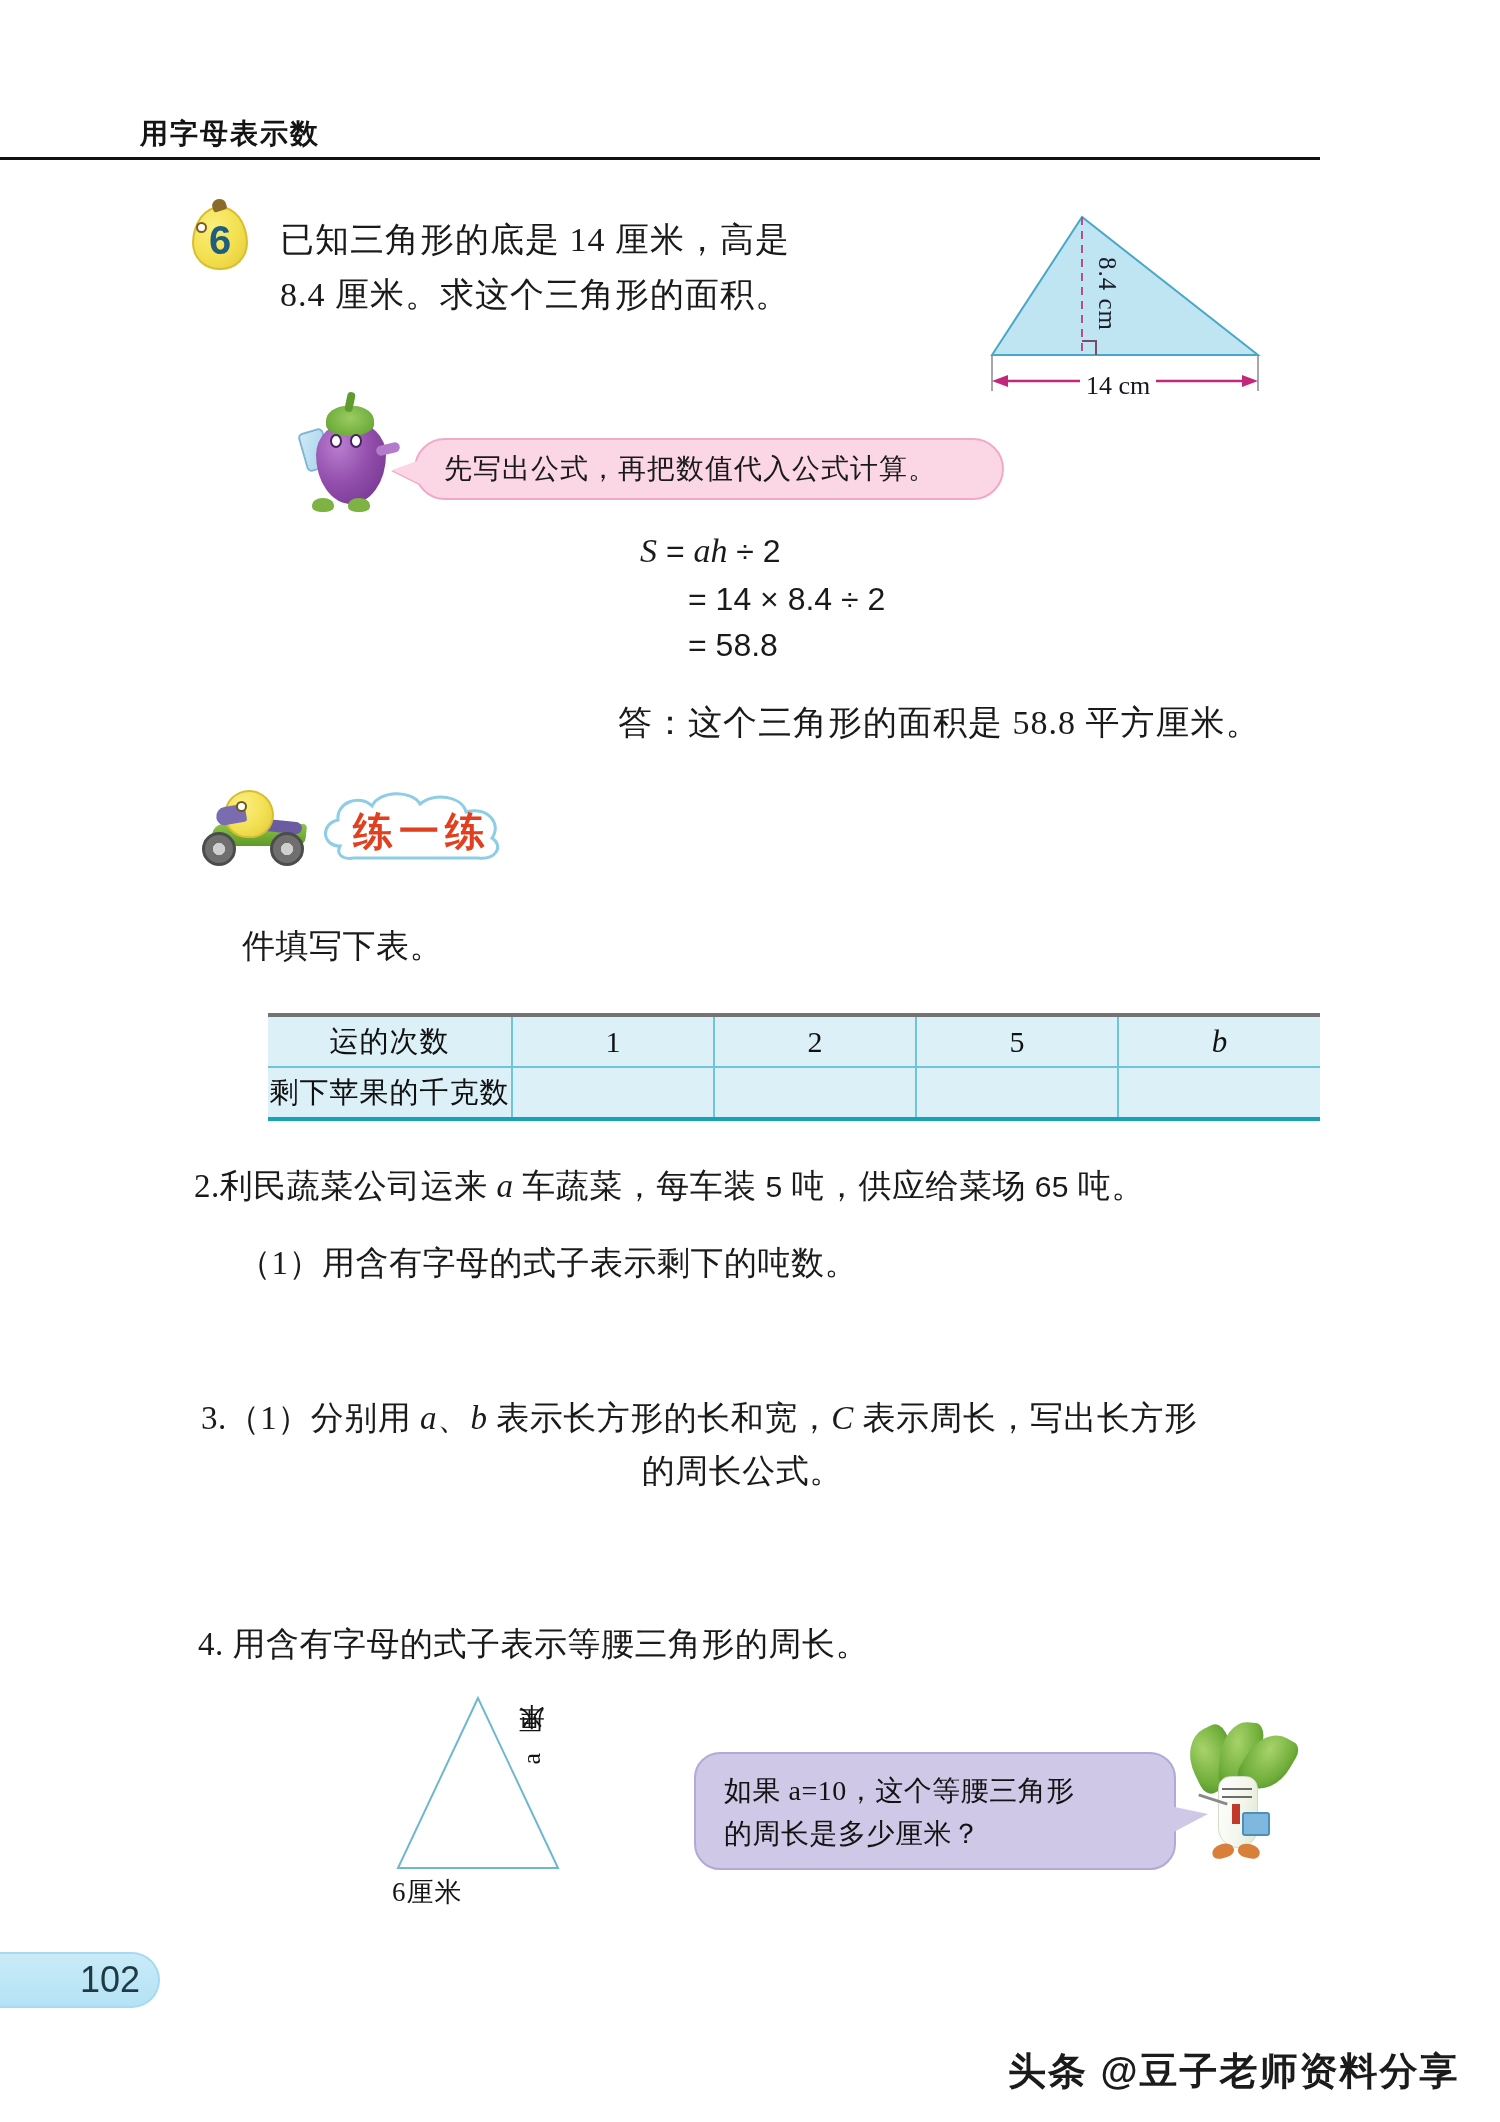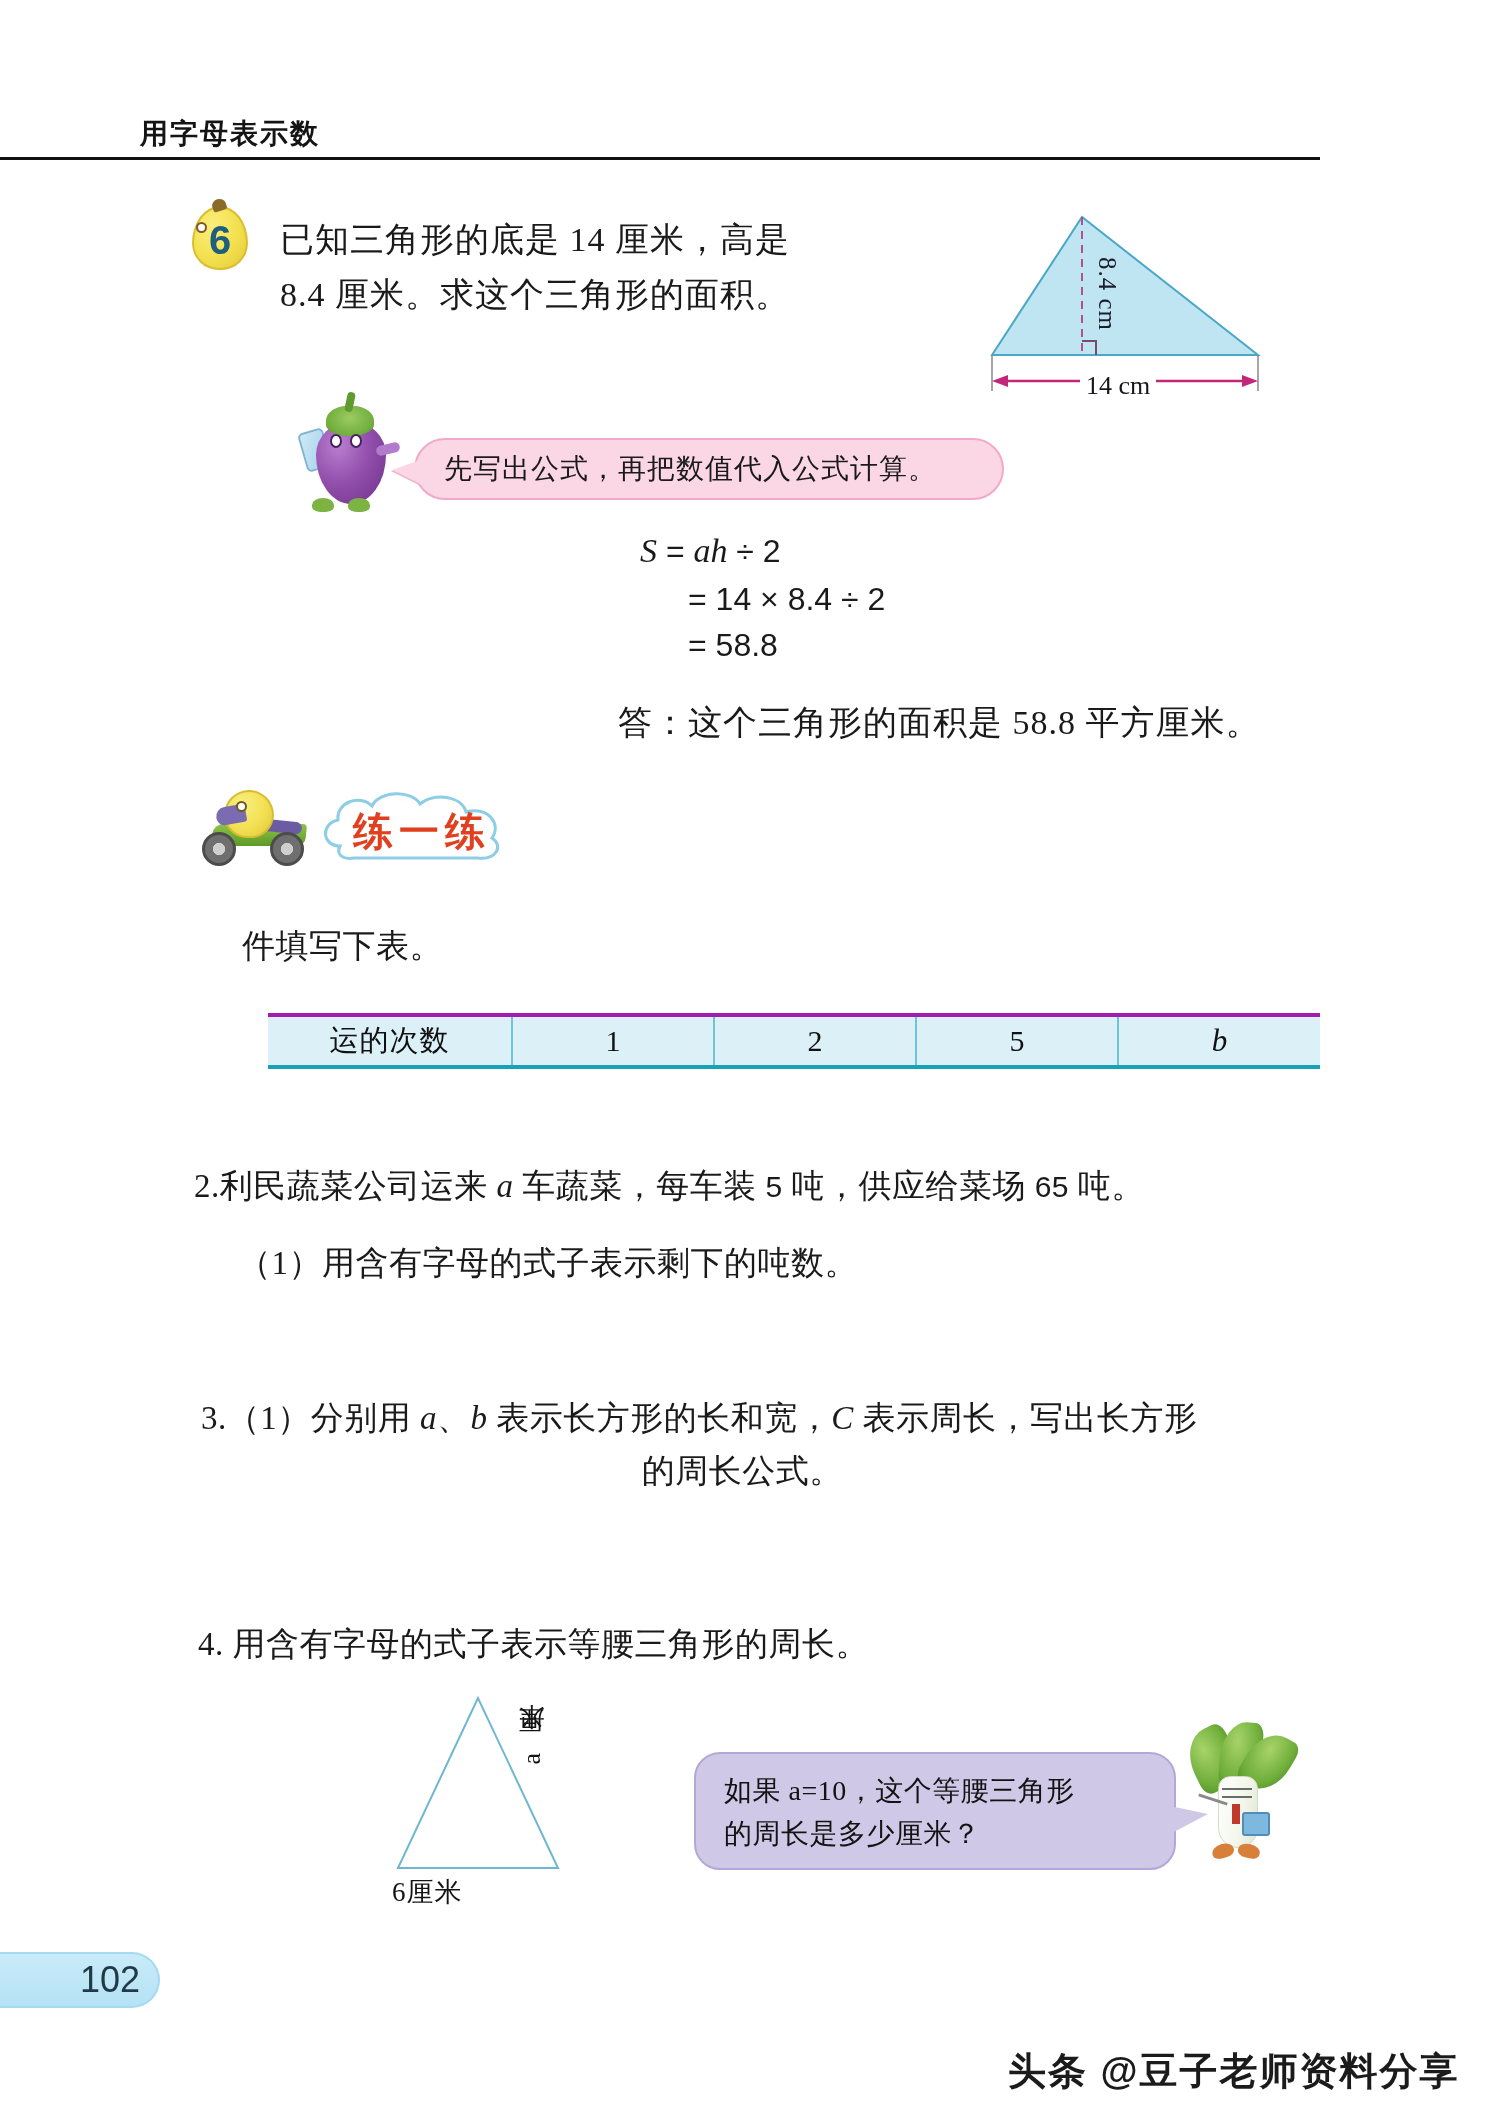--- a/index.html
+++ b/index.html
@@ -303,21 +303,21 @@
     table-layout: fixed;
   }
   .tbl td {
     border: 2px solid #6fc4d8;
     height: 52px;
     text-align: center;
     font-size: 30px;
     color: #111;
     padding: 0;
   }
-  .tbl tr:first-child td { border-top: 4px solid #a21caf; }
+  .tbl tr:first-child td { border-top: 4px solid #737373; }
   .tbl tr:last-child td { border-bottom: 4px solid #17a2b8; }
   .tbl td:first-child { border-left: none; width: 244px; }
   .tbl td:last-child { border-right: none; }
   .tbl .hdr-cell { font-size: 29px; letter-spacing: 1px; }
   .tbl .cell-ital { font-family: "Liberation Serif", "DejaVu Serif", serif; font-style: italic; font-size: 31px; }
 
   
   .tri-bot {
     position: absolute;
     left: 390px; top: 1692px;
@@ -529,20 +529,27 @@
 
 <table class="tbl">
   <tbody>
       <tr>
     <td class="hdr-cell">运的次数</td>
     <td>1</td>
     <td>2</td>
     <td>5</td>
     <td class="cell-ital">b</td>
   </tr>
+  <tr>
+    <td class="hdr-cell">剩下苹果的千克数</td>
+    <td></td>
+    <td></td>
+    <td></td>
+    <td></td>
+  </tr>
 </tbody>
   </table>
 
 <div class="q" id="q2">
   <span class="ln">
     <span>2.</span><span>利民蔬菜公司运来 </span><span class="ital-v">a</span><span> 车蔬菜，每车装 </span><span class="lat">5</span><span> 吨，供应给菜场 </span><span class="lat">65</span><span> 吨。</span>
   </span>
   <span class="ln indent">（1）用含有字母的式子表示剩下的吨数。</span>
 </div>
 

